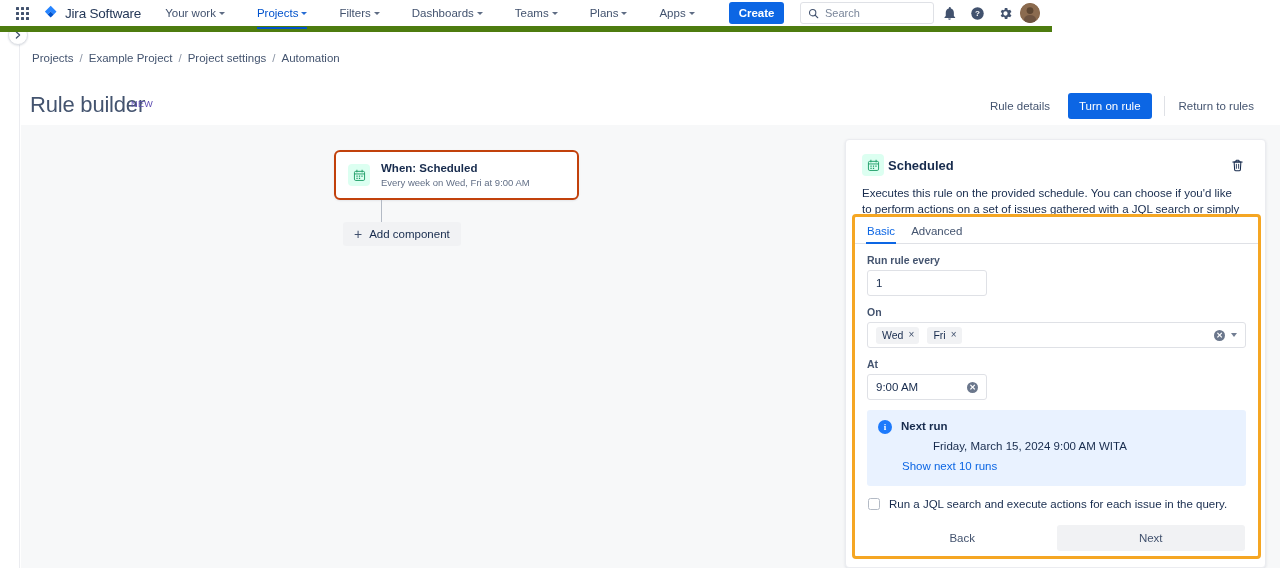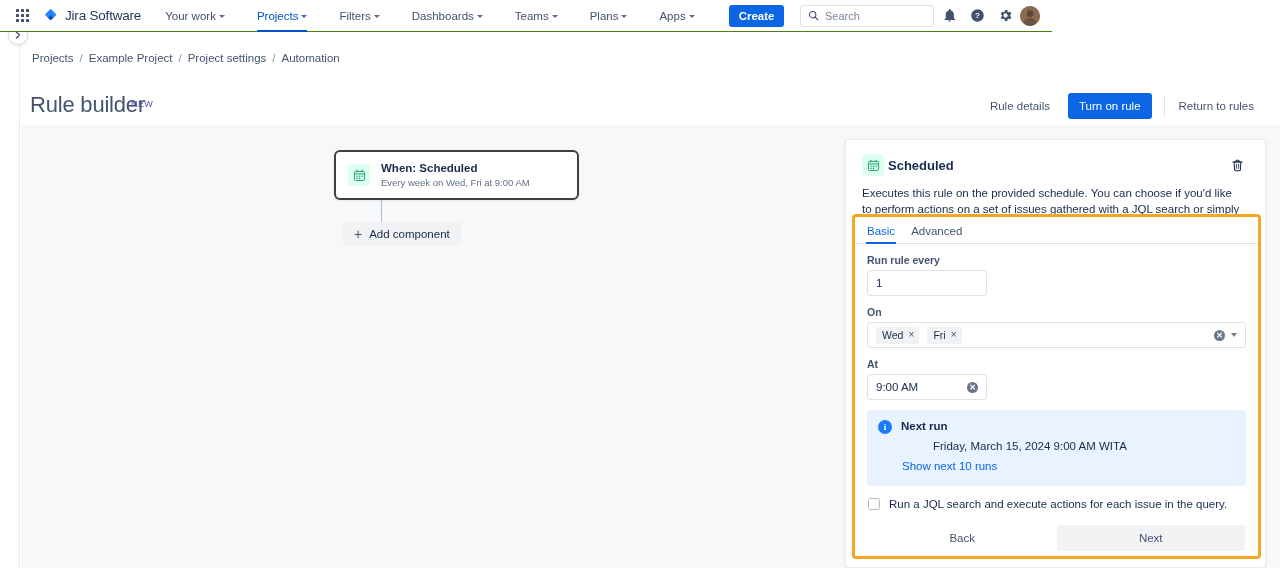--- a/index.html
+++ b/index.html
@@ -8,21 +8,21 @@
     font-family: "Liberation Sans", sans-serif;
     background: #fff;
     overflow: hidden;
     -webkit-font-smoothing: antialiased;
   }
   .app { position: relative; width: 1280px; height: 568px; background: #ffffff; }
 
   
   .topnav {
     position: absolute; top: 0; left: 0; width: 1052px; height: 32px;
-    background: #ffffff; border-bottom: 1px solid #4d7c0f;
+    background: #ffffff; border-bottom: 6px solid #4d7c0f;
     display: flex; align-items: center; padding: 0 8px; gap: 2px;
     z-index: 20;
   }
   .appswitch {
     width: 28px; height: 28px; display: flex; align-items: center; justify-content: center;
     border-radius: 3px; cursor: pointer;
   }
   .grid9 { display: grid; grid-template-columns: repeat(3, 3px); grid-template-rows: repeat(3, 3px); gap: 2px; }
   .grid9 i { display: block; width: 3px; height: 3px; background: #42526e; border-radius: 0.5px; }
 
@@ -105,21 +105,21 @@
   }
   .vdiv { width: 1px; height: 20px; background: #dfe1e6; margin: 0 4px; }
 
   
   .canvas {
     position: absolute; top: 125px; left: 21px; width: 1259px; height: 443px;
     background: #f7f8f9;
   }
   .trigger-card {
     position: absolute; top: 25px; left: 313px; width: 245px; height: 50px;
-    background: #ffffff; border: 2px solid #404040; border-radius: 6px;
+    background: #ffffff; border: 2px solid #c2410c; border-radius: 6px;
     display: flex; align-items: center; padding: 0 12px; gap: 11px; cursor: pointer;
     box-shadow: 0 1px 2px rgba(9,30,66,.08);
   }
   .tcard-icon {
     width: 22px; height: 22px; border-radius: 4px; background: #dcfff1;
     display: flex; align-items: center; justify-content: center; flex: none;
   }
   .tcard-title { font-size: 11.5px; color: #172b4d; font-weight: 600; line-height: 14px; }
   .tcard-sub { font-size: 9.5px; color: #626f86; line-height: 13px; margin-top: 1px; }
 

